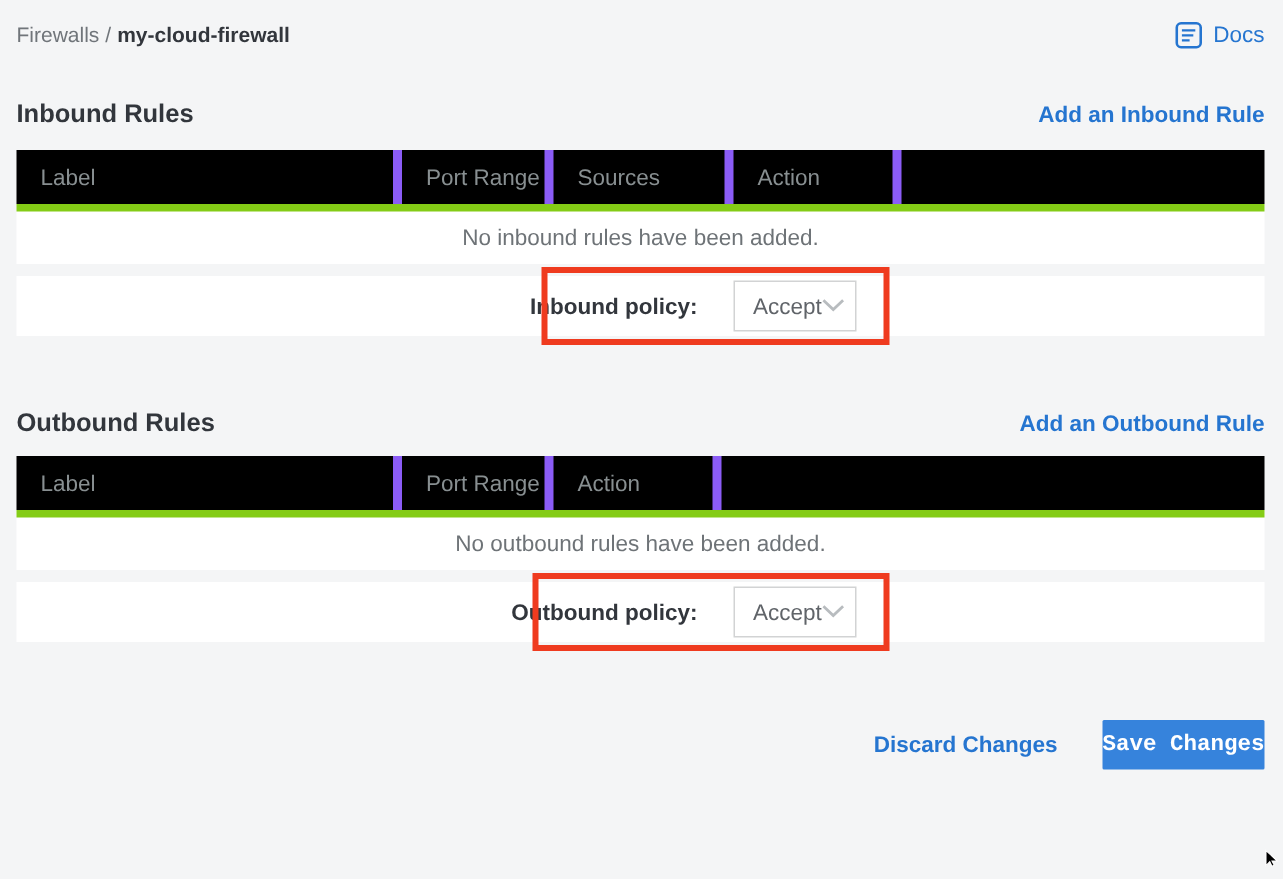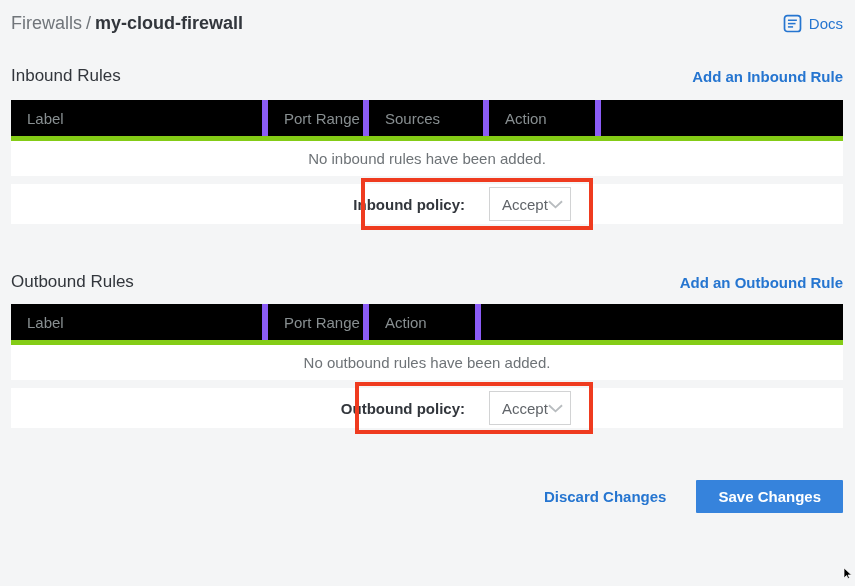--- a/index.html
+++ b/index.html
@@ -9,38 +9,38 @@
     background:#f4f5f6;
     font-family:"Liberation Sans", sans-serif;
     color:#32363c;
     overflow:hidden;
     position:relative;
   }
   .page { padding:10px 12px 0 11px; }
 
   
   .topbar { display:flex; justify-content:space-between; align-items:center; height:26px; }
-  .breadcrumb { font-size:18px; line-height:26px; }
+  .breadcrumb { font-size:14px; line-height:26px; }
   .crumb-root { color:#70757a; cursor:pointer; }
   .crumb-sep { color:#70757a; padding:0 4px; }
   .crumb-current { font-weight:700; color:#32363c; }
   .docs-link { display:flex; align-items:center; gap:7px; color:#2575d0; font-size:15px; cursor:pointer; }
   .docs-link svg { display:block; }
 
   
   .tabs { margin-top:21px; border-bottom:1px solid #e3e5e8; display:flex; padding-left:2px; }
   .tab { position:relative; padding:6px 17px 9px; font-size:15px; cursor:pointer; }
   .tab.active { color:#32363c; font-weight:700; }
   .tab.active::after { content:""; position:absolute; left:0; right:0; bottom:-1px; height:3px; background:#3683dc; }
   .tab.inactive { color:#3683dc; }
 
   
   .section-head { display:flex; justify-content:space-between; align-items:center; margin-top:30px; }
   .section-head.outbound { margin-top:48px; }
-  .section-title { font-size:17px; font-weight:400; margin:0; }
+  .section-title { font-size:17px; font-weight:700; margin:0; }
   .add-link { color:#2575d0; font-size:15px; font-weight:700; cursor:pointer; }
 
   .rules-table { margin-top:14px; }
   .thead { display:flex; background:#000000; height:36px; }
   .th { display:flex; align-items:center; height:36px; padding-left:16px; color:#888f91; font-size:15px; }
   .th + .th { border-left:6px solid #8b5cf6; }
   .col-label  { width:251px; }
   .col-port   { width:101px; }
   .col-target { width:120px; }
   .col-action { width:112px; }
@@ -71,22 +71,22 @@
     top:-6px; height:52px;
   }
   .annotation-box.inbound  { left:350px; width:232px; }
   .annotation-box.outbound { left:344px; width:238px; }
 
   
   .footer { display:flex; justify-content:flex-end; align-items:center; margin-top:52px; gap:30px; }
   .discard-link { color:#2575d0; font-size:15px; font-weight:700; cursor:pointer; }
   .save-btn {
     background:#3683dc; color:#fff; border:none; border-radius:1px;
-    height:33px; padding:0 22px; font-size:15px; font-weight:700;
-    font-family:Liberation Sans, sans-serif; cursor:pointer;
+    height:33px; padding:0 0; font-size:15px; font-weight:700;
+    font-family:Liberation Mono, monospace; cursor:pointer;
   }
 
   .cursor-artifact { position:absolute; right:1px; bottom:3px; }
 </style>
 </head>
 <body>
 
 <div class="page">
 
   <div class="topbar">

